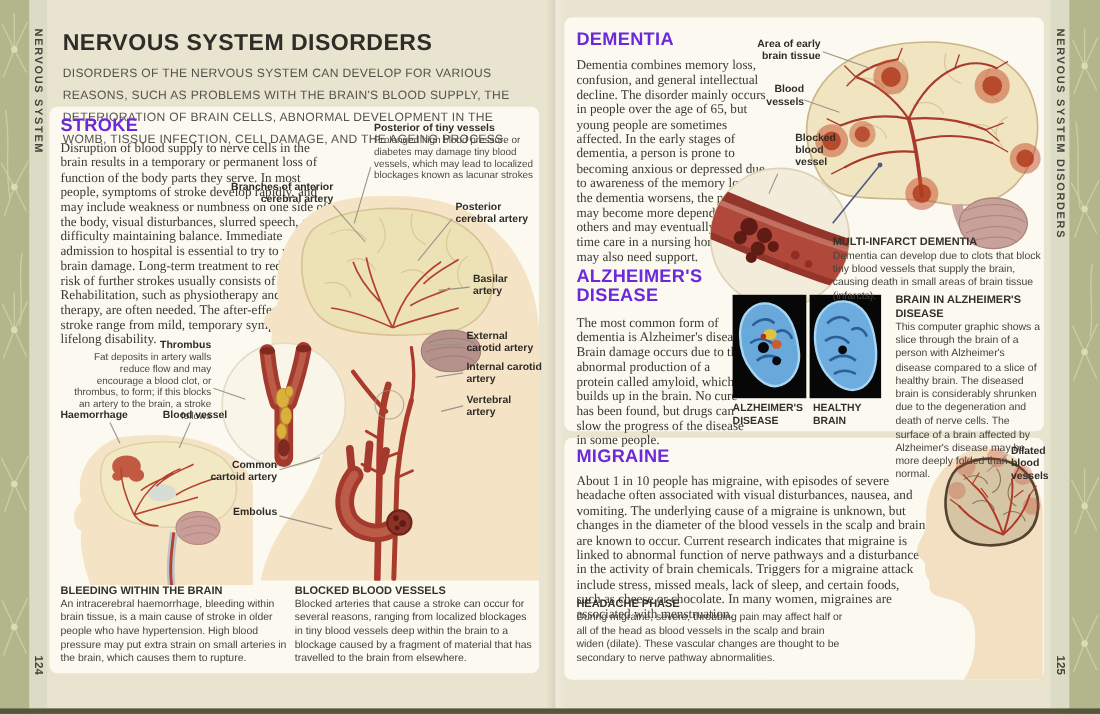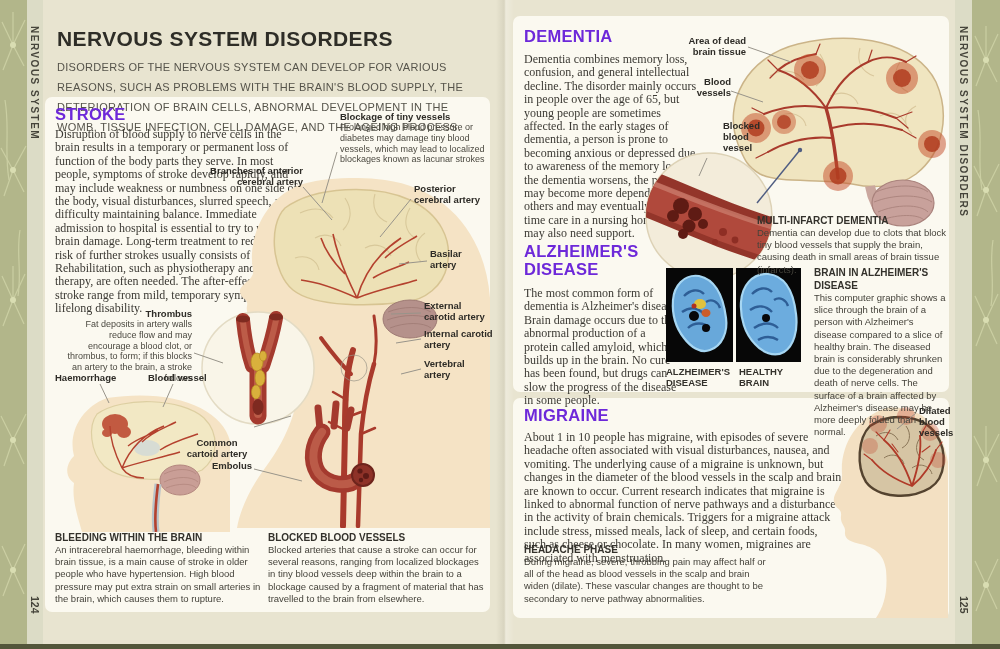--- a/index.html
+++ b/index.html
@@ -165,36 +165,36 @@
       <ellipse cx="128" cy="94" rx="20" ry="15" fill="#c99e96" stroke="#b3867e" stroke-width="1"></ellipse>
       <g stroke="#b3867e" stroke-width="0.8" fill="none">
         <path d="M112,88 C124,82 138,82 144,88 M112,96 C124,90 140,90 146,96 M114,102 C126,97 140,97 144,102"></path>
       </g>
       <path d="M106,98 C104,114 102,130 104,146" stroke="#b9c3c9" stroke-width="7" fill="none"></path>
       <path d="M106,98 C104,114 102,130 104,146" stroke="#b4412e" stroke-width="2.6" fill="none"></path>
     </svg>
   </div>
 
   <div class="lbl" style="left:340px;top:111px;width:154px;">
-    <div>Blockage of tiny vessels</div>
+    <div>Posterior of tiny vessels</div>
     <div class="d">Prolonged high blood pressure or diabetes may damage tiny blood vessels, which may lead to localized blockages known as lacunar strokes</div>
   </div>
   <div class="lbl" style="left:205px;top:165px;width:98px;text-align:right;">Branches of anterior cerebral artery</div>
   <div class="lbl" style="left:414px;top:183px;width:76px;">Posterior cerebral artery</div>
   <div class="lbl" style="left:430px;top:248px;width:46px;">Basilar artery</div>
   <div class="lbl" style="left:424px;top:300px;width:70px;">External carotid artery</div>
   <div class="lbl" style="left:424px;top:328px;width:70px;">Internal carotid artery</div>
   <div class="lbl" style="left:424px;top:358px;width:60px;">Vertebral artery</div>
   <div class="lbl" style="left:64px;top:308px;width:128px;text-align:right;">
     <div>Thrombus</div>
     <div class="d">Fat deposits in artery walls reduce flow and may encourage a blood clot, or thrombus, to form; if this blocks an artery to the brain, a stroke follows</div>
   </div>
   <div class="lbl" style="left:55px;top:372px;">Haemorrhage</div>
   <div class="lbl" style="left:148px;top:372px;">Blood vessel</div>
-  <div class="lbl" style="left:182px;top:417px;width:70px;text-align:center;margin-top:20px;">Common cartoid artery</div>
+  <div class="lbl" style="left:182px;top:417px;width:70px;text-align:right;">Common cartoid artery</div>
   <div class="lbl" style="left:160px;top:460px;width:92px;text-align:right;">
     <div>Embolus</div>
   </div>
 
   <div class="cap" style="left:55px;top:531px;width:215px;">
     <div class="t">BLEEDING WITHIN THE BRAIN</div>
     <div class="x">An intracerebral haemorrhage, bleeding within brain tissue, is a main cause of stroke in older people who have hypertension. High blood pressure may put extra strain on small arteries in the brain, which causes them to rupture.</div>
   </div>
   <div class="cap" style="left:268px;top:531px;width:219px;">
     <div class="t">BLOCKED BLOOD VESSELS</div>
@@ -260,21 +260,21 @@
         </g>
         <g fill="#8e2e24">
             <circle cx="80" cy="82" r="4"></circle>
             <circle cx="92" cy="90" r="3.4"></circle>
             <circle cx="72" cy="92" r="3"></circle>
           </g>
       </g>
     </svg>
   </div>
 
-  <div class="lbl" style="left:676px;top:35px;width:70px;text-align:right;">Area of dead brain tissue</div>
+  <div class="lbl" style="left:676px;top:35px;width:70px;text-align:right;">Area of early brain tissue</div>
   <div class="lbl" style="left:681px;top:76px;width:50px;text-align:right;">Blood vessels</div>
   <div class="lbl" style="left:723px;top:120px;width:52px;">Blocked blood vessel</div>
   <div class="cap" style="left:757px;top:214px;width:190px;">
     <div class="t">MULTI-INFARCT DEMENTIA</div>
     <div class="x">Dementia can develop due to clots that block tiny blood vessels that supply the brain, causing death in small areas of brain tissue (infarcts).</div>
   </div>
 
   <div class="sec-h" style="left:524px;top:242px;width:130px;">ALZHEIMER'S DISEASE</div>
   <div class="body-serif" style="left:524px;top:287px;width:158px;">The most common form of dementia is Alzheimer's disease. Brain damage occurs due to the abnormal production of a protein called amyloid, which builds up in the brain. No cure has been found, but drugs can slow the progress of the disease in some people.</div>
 

